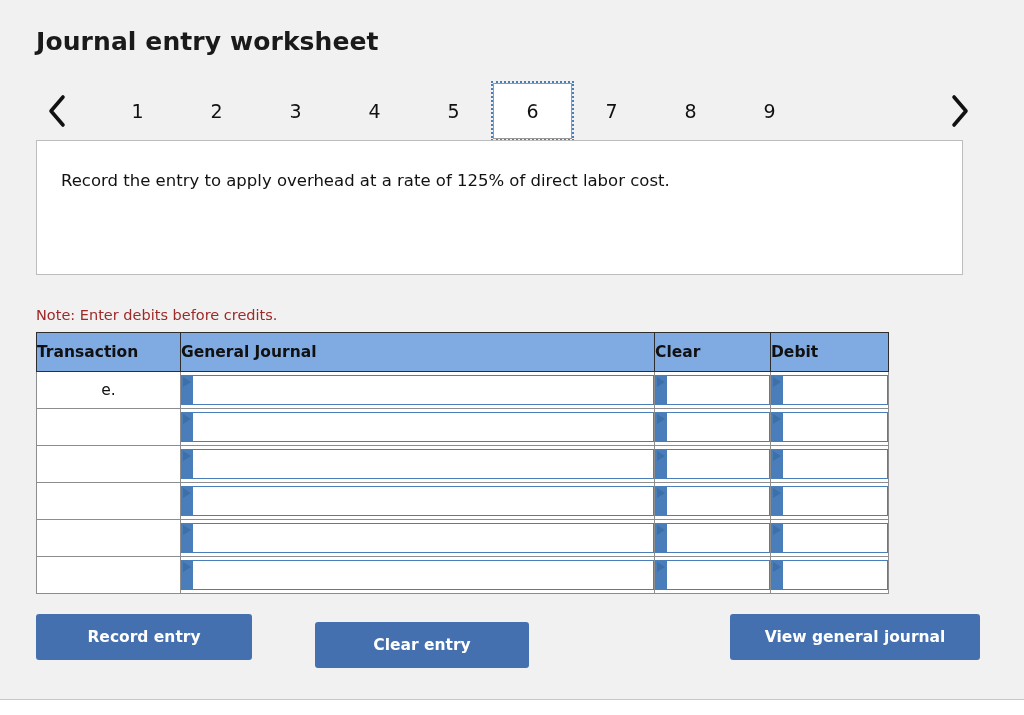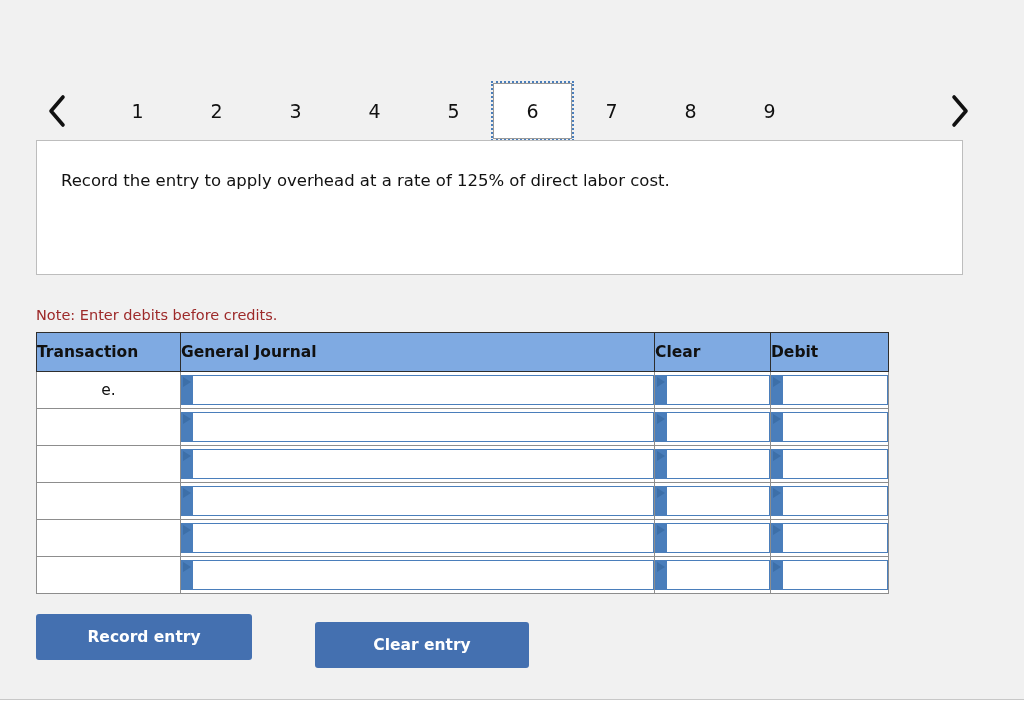--- a/index.html
+++ b/index.html
@@ -239,20 +239,21 @@
   }
   .btn-record { left: 0px;   width: 216px; }
   .btn-clear  { left: 279px; width: 214px; margin-top: 8px; }
   .btn-view   { left: 694px; width: 250px; }
 </style>
 </head>
 <body>
 
 <div class="page-panel">
 
+  <div class="worksheet-title">Journal entry worksheet</div>
 
   <div class="pager">
 
     <div class="pager-arrow prev">
       <span>
         <svg width="22" height="34" viewBox="0 0 22 34" aria-hidden="true">
           <polyline points="17,3 5,17 17,31" fill="none" stroke="#111" stroke-width="3.6" stroke-linecap="round" stroke-linejoin="round"></polyline>
         </svg>
       </span>
     </div>
@@ -461,15 +462,16 @@
             <input class="input-field numeric" type="text" value="" style="">
           </div>
         </td>
       </tr>
     </tbody>
   </table>
 
   <div class="button-bar">
     <button class="btn btn-record">Record entry</button>
     <button class="btn btn-clear">Clear entry</button>
+    <button class="btn btn-view">View general journal</button>
   </div>
 
 </div>
 
 </body></html>

